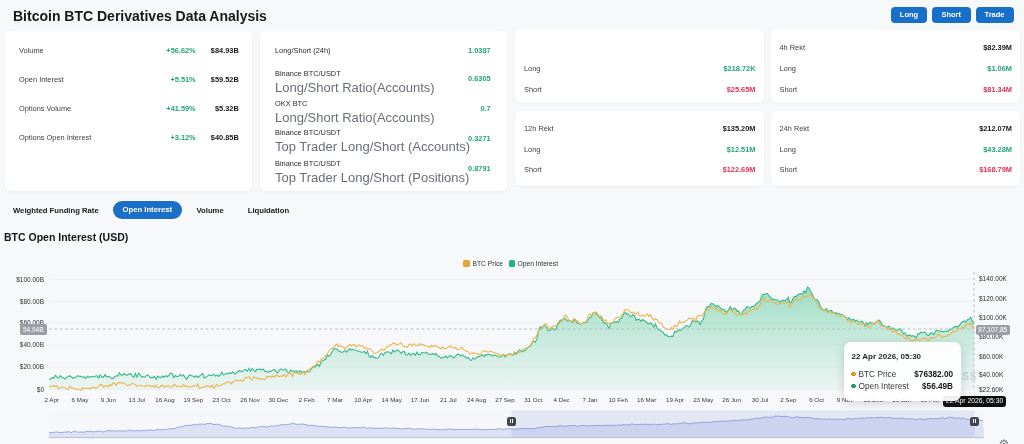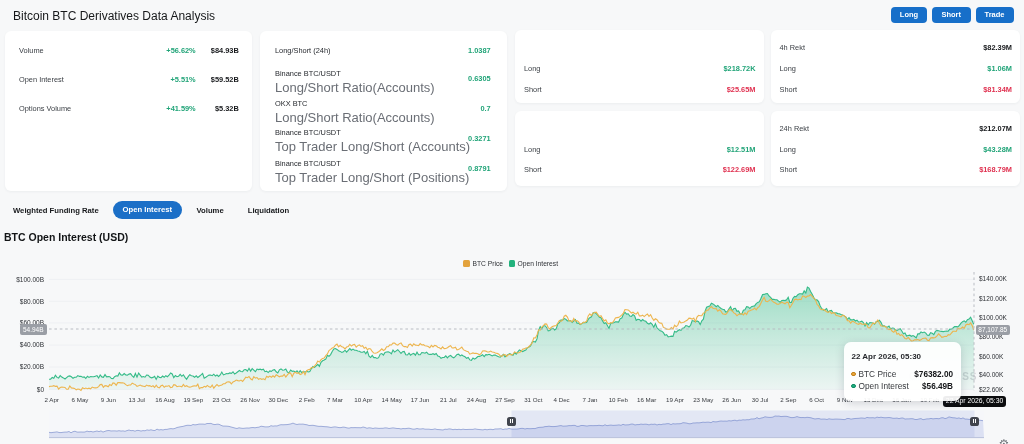--- a/index.html
+++ b/index.html
@@ -9,39 +9,44 @@
 .grn{color:#21a478}.red{color:#e03150}
 .btn{position:absolute;top:7px;height:16px;background:#176fc9;border-radius:4px;color:#fff;font-size:7.5px;font-weight:bold;text-align:center;line-height:16px}
 .row{position:absolute;left:0;right:0}
 .xl{font:6.2px 'Liberation Sans';fill:#383b40}
 .yl{font:6.5px 'Liberation Sans';fill:#2e3136}
 .pill{position:absolute;background:#9a9ea5;border-radius:2px;color:#fff;font-size:6.5px;text-align:center}
 .tabtxt{position:absolute;top:204px;height:13px;line-height:13px;font-size:7.7px;font-weight:bold;color:#17191c}
 .m2{font-size:7.4px;color:#26292e}
 .s2{font-size:13px;color:#6a6e75}
 </style></head><body>
-<div class="abs" style="left:13px;top:11px;font-size:12px;font-weight:normal;color:#16181a;height:10px;line-height:10px">Bitcoin BTC Derivatives Data Analysis</div>
+<div class="abs" style="left:13px;top:11px;font-size:14px;font-weight:bold;color:#16181a;height:10px;line-height:10px">Bitcoin BTC Derivatives Data Analysis</div>
 <div class="btn" style="left:891px;width:36px">Long</div>
 <div class="btn" style="left:931.5px;width:39.5px">Short</div>
 <div class="btn" style="left:975.5px;width:38px">Trade</div>
 <div class="card" style="left:5px;top:30.5px;width:247px;height:160px">
     <div class="row" style="top:15.4px;height:10px;line-height:10px">
       <span class="abs lbl" style="left:14px">Volume</span>
       <span class="abs val grn" style="right:56.3px">+56.62%</span>
       <span class="abs val" style="right:13.2px">$84.93B</span>
     </div>
     <div class="row" style="top:44.5px;height:10px;line-height:10px">
       <span class="abs lbl" style="left:14px">Open Interest</span>
       <span class="abs val grn" style="right:56.3px">+5.51%</span>
       <span class="abs val" style="right:13.2px">$59.52B</span>
     </div>
     <div class="row" style="top:73.6px;height:10px;line-height:10px">
       <span class="abs lbl" style="left:14px">Options Volume</span>
       <span class="abs val grn" style="right:56.3px">+41.59%</span>
       <span class="abs val" style="right:13.2px">$5.32B</span>
+    </div>
+    <div class="row" style="top:102.7px;height:10px;line-height:10px">
+      <span class="abs lbl" style="left:14px">Options Open Interest</span>
+      <span class="abs val grn" style="right:56.3px">+3.12%</span>
+      <span class="abs val" style="right:13.2px">$40.85B</span>
     </div>
   </div>
 <div class="card" style="left:259.5px;top:30.5px;width:247px;height:160px">
 <div class="row" style="top:15px;height:10px;line-height:10px">
       <span class="abs m2" style="left:15.5px">Long/Short (24h)</span>
       <span class="abs val grn" style="right:15.8px">1.0387</span>
     </div>
 <div class="abs m2" style="left:15.5px;top:38.5px">Binance BTC/USDT</div>
 <div class="abs s2" style="left:15.5px;top:49.5px">Long/Short Ratio(Accounts)</div>
 <div class="abs val grn" style="right:15.8px;top:43.5px">0.6305</div>
@@ -73,20 +78,24 @@
     <div class="row" style="top:34.2px;height:10px;line-height:10px">
       <span class="abs lbl" style="left:9px">Long</span>
       <span class="abs val grn" style="right:8px">$1.06M</span>
     </div>
     <div class="row" style="top:55.1px;height:10px;line-height:10px">
       <span class="abs lbl" style="left:9px">Short</span>
       <span class="abs val red" style="right:8px">$81.34M</span>
     </div>
   </div>
 <div class="card" style="left:515px;top:111px;width:248.5px;height:74.5px">
+    <div class="row" style="top:12.5px;height:10px;line-height:10px">
+      <span class="abs lbl" style="left:9px">12h Rekt</span>
+      <span class="abs val" style="right:8px">$135.20M</span>
+    </div>
     <div class="row" style="top:33.5px;height:10px;line-height:10px">
       <span class="abs lbl" style="left:9px">Long</span>
       <span class="abs val grn" style="right:8px">$12.51M</span>
     </div>
     <div class="row" style="top:54.3px;height:10px;line-height:10px">
       <span class="abs lbl" style="left:9px">Short</span>
       <span class="abs val red" style="right:8px">$122.69M</span>
     </div>
   </div>
 <div class="card" style="left:770.5px;top:111px;width:249.5px;height:74.5px">

